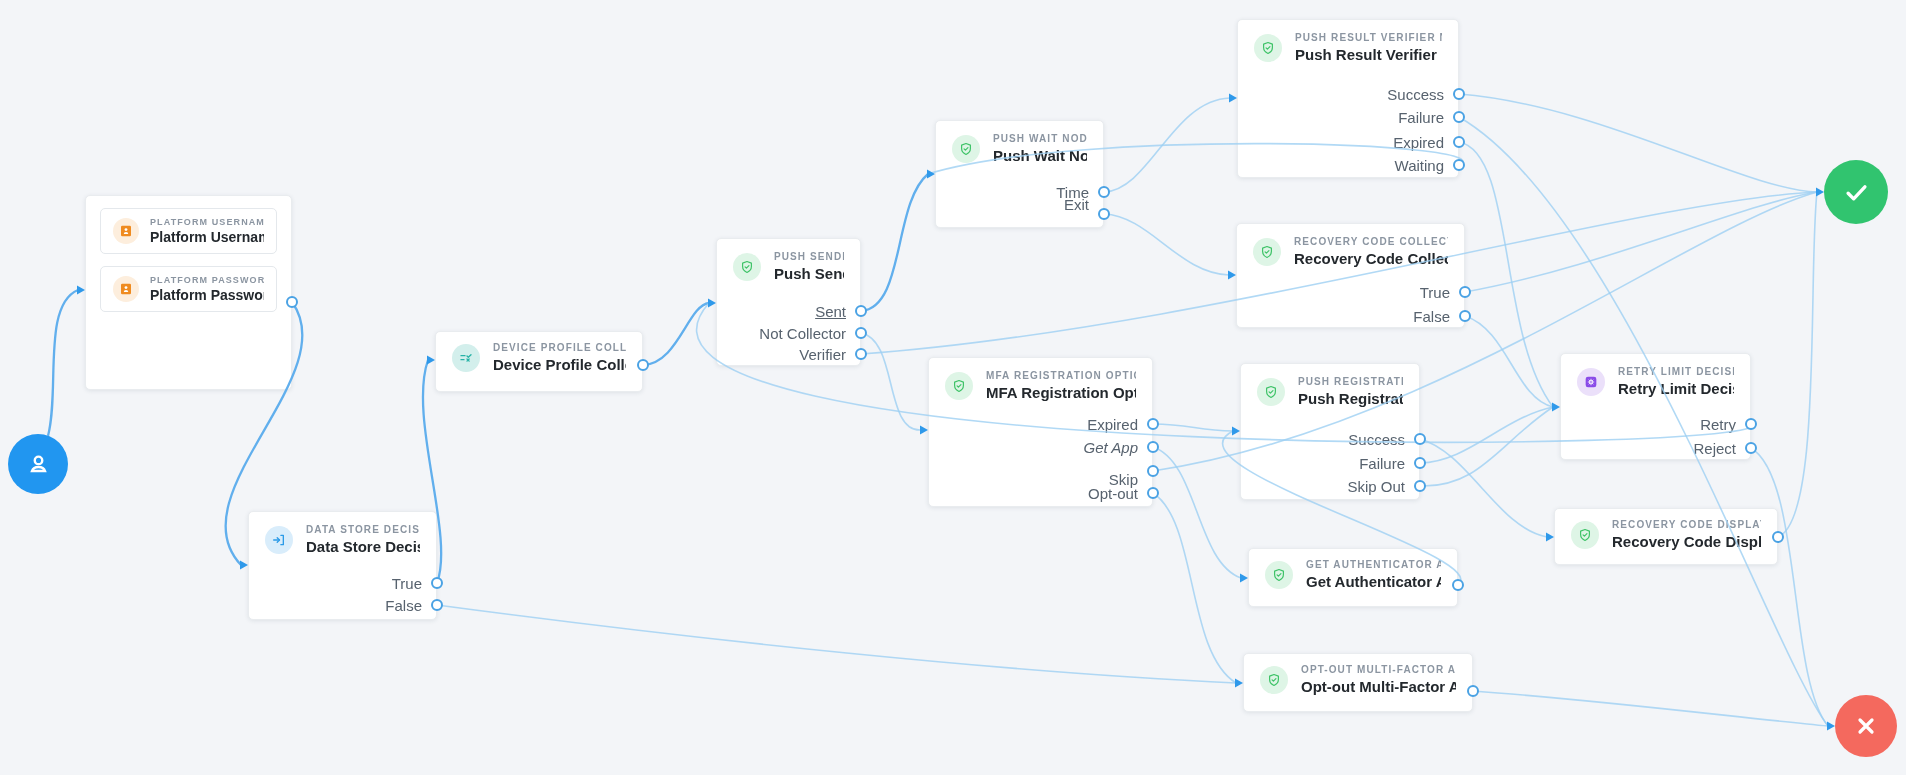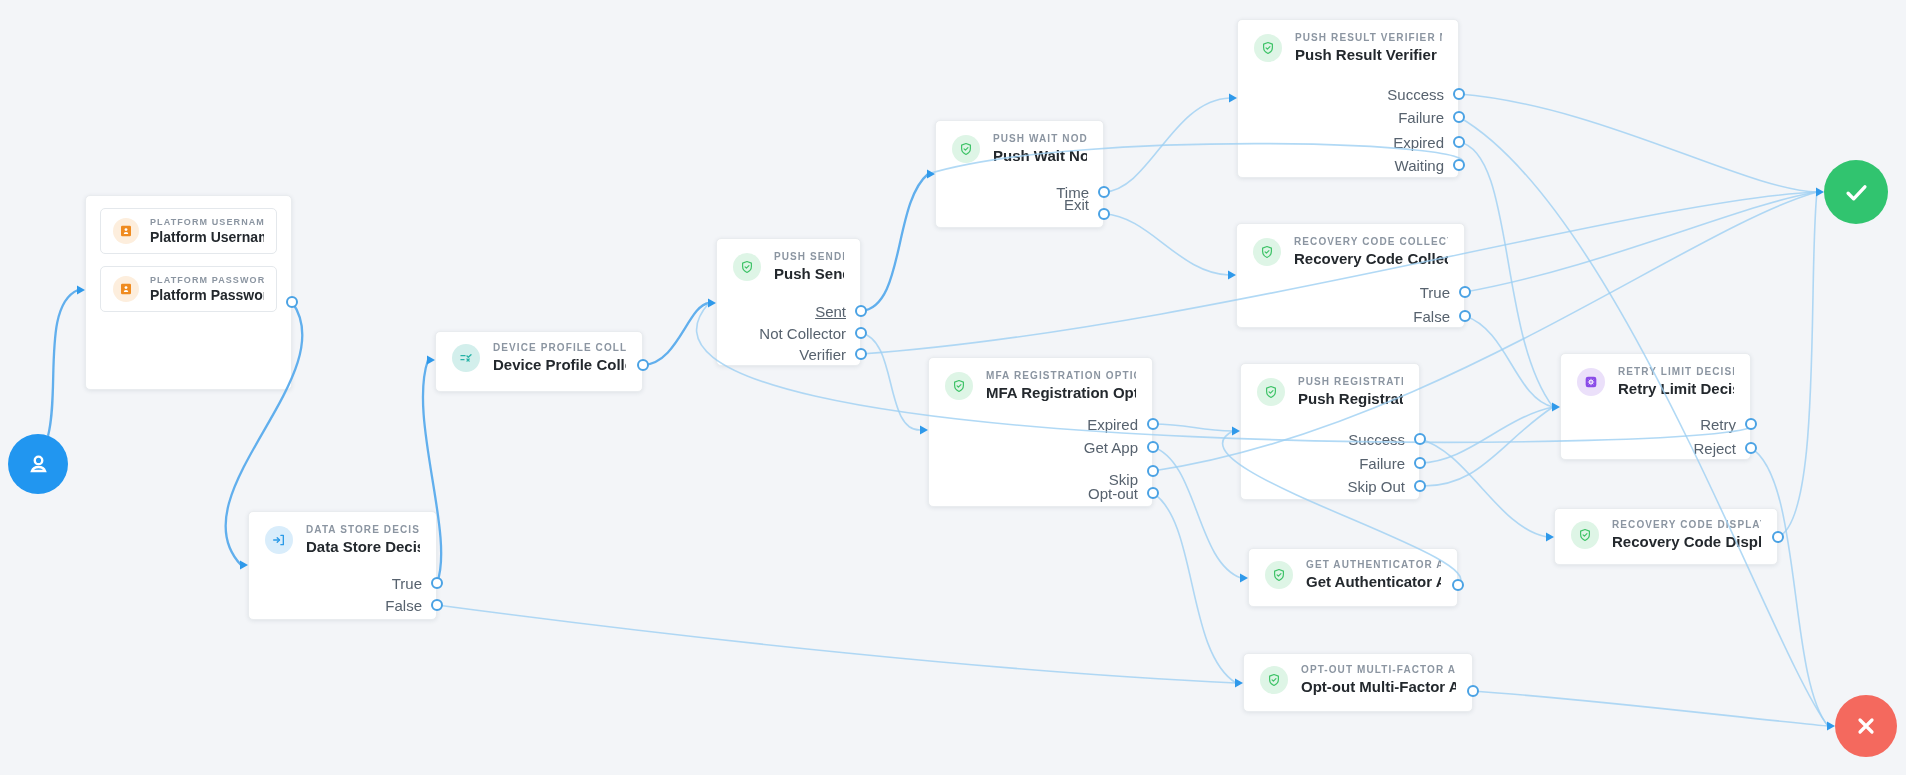--- a/index.html
+++ b/index.html
@@ -211,21 +211,21 @@
             <path d="M12 3.8 L18.6 6.2 V11.4 C18.6 15.6 15.9 18.6 12 20.2 C8.1 18.6 5.4 15.6 5.4 11.4 V6.2 Z"></path>
             <path d="M9.1 11.8 l2 2 l3.8 -3.8"></path>
           </svg>
         </div>
         <div class="titles">
           <div class="caps">MFA REGISTRATION OPTIONS</div>
           <div class="title">MFA Registration Optio...</div>
         </div>
       </div>
       <div class="out-label" style="top: 57px;">Expired</div>
-      <div class="out-label" style="top: 80px;">Get App</div>
+      <div class="out-label" style="top: 80px; font-style: italic;">Get App</div>
       <div class="out-label" style="top: 112px;">Skip</div>
       <div class="out-label" style="top: 126px;">Opt-out</div>
     </div>
     <div class="node-card" style="left: 1240px; top: 363px; width: 180px; height: 137px;">
       <div class="head">
         <div class="icon-circle" style="background: rgb(222, 245, 230); color: rgb(63, 195, 104);">
           <svg viewBox="0 0 24 24" fill="none" stroke="currentColor" stroke-width="1.8" stroke-linecap="round" stroke-linejoin="round">
             <path d="M12 3.8 L18.6 6.2 V11.4 C18.6 15.6 15.9 18.6 12 20.2 C8.1 18.6 5.4 15.6 5.4 11.4 V6.2 Z"></path>
             <path d="M9.1 11.8 l2 2 l3.8 -3.8"></path>
           </svg>

